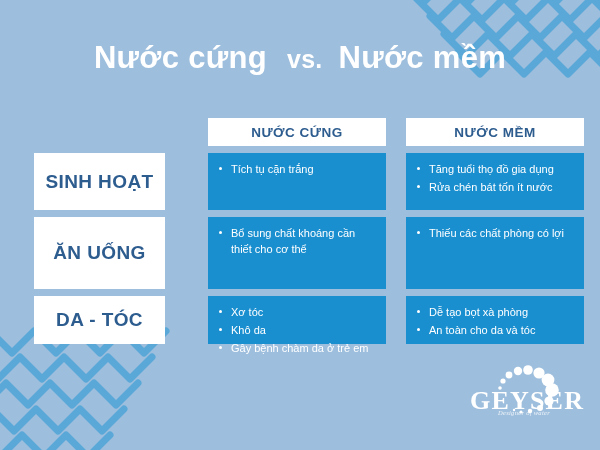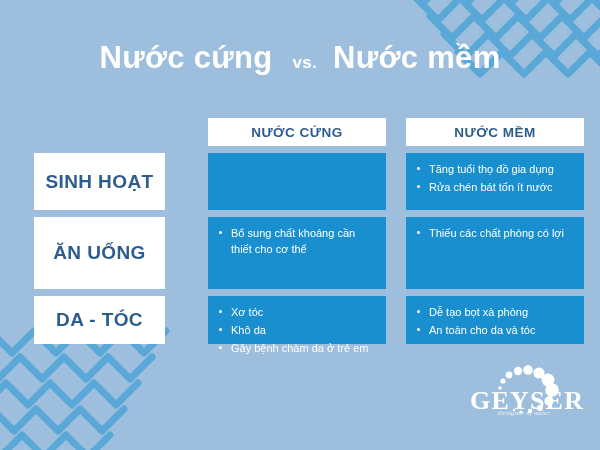--- a/index.html
+++ b/index.html
@@ -50,21 +50,21 @@
     width: 600px;
     text-align: center;
     color: #ffffff;
     font-size: 31px;
     font-weight: bold;
     letter-spacing: 0.3px;
     white-space: nowrap;
   }
   .title-main { }
   .title-vs {
-    font-size: 17px;
+    font-size: 25px;
     font-weight: bold;
     margin: 0 16px 0 20px;
     vertical-align: baseline;
   }
 
   
   .grid {
     position: absolute;
     left: 34px;
     top: 118px;
@@ -214,20 +214,21 @@
       <div class="header-spacer"></div>
       <div class="header-cell cell-data-col">NƯỚC CỨNG</div>
       <div class="col-gap"></div>
       <div class="header-cell cell-data-col">NƯỚC MỀM</div>
     </div>
 
     <div class="grid-row row-1">
       <div class="label-cell cell-label-col">SINH HOẠT</div>
       <div class="data-cell cell-data-col">
         <ul>
+          <li>Tích tụ cặn trắng</li>
         </ul>
       </div>
       <div class="col-gap"></div>
       <div class="data-cell cell-data-col">
         <ul>
           <li>Tăng tuổi thọ đồ gia dụng</li>
           <li>Rửa chén bát tốn ít nước</li>
         </ul>
       </div>
     </div>

